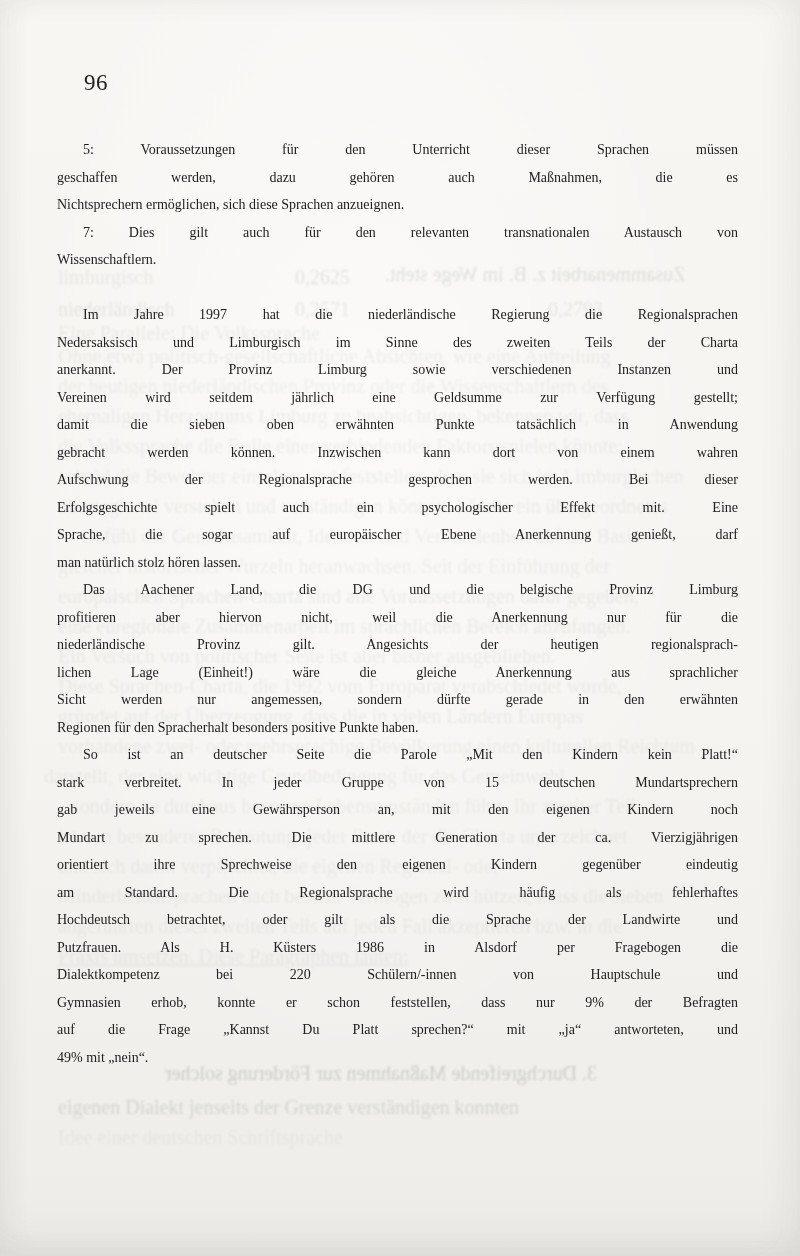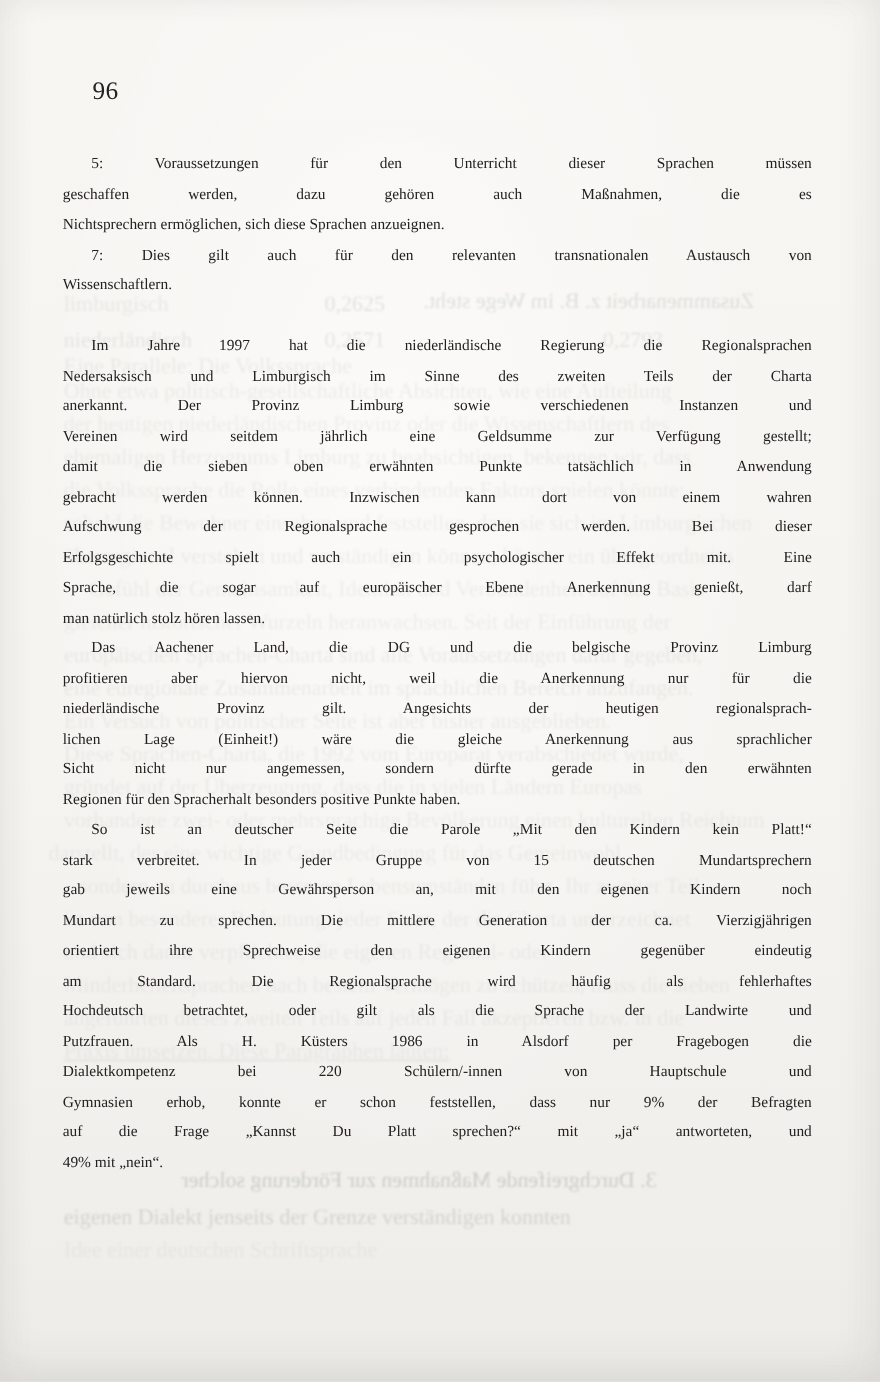--- a/index.html
+++ b/index.html
@@ -106,21 +106,21 @@
         <div class="jline">Aufschwung der Regionalsprache gesprochen werden. Bei dieser</div>
         <div class="jline">Erfolgsgeschichte spielt auch ein psychologischer Effekt mit. Eine</div>
         <div class="jline">Sprache, die sogar auf europäischer Ebene Anerkennung genießt, darf</div>
         <div class="jline final">man natürlich stolz hören lassen.</div>
       </div>
       <div class="para">
         <div class="jline ind">Das Aachener Land, die DG und die belgische Provinz Limburg</div>
         <div class="jline">profitieren aber hiervon nicht, weil die Anerkennung nur für die</div>
         <div class="jline">niederländische Provinz gilt. Angesichts der heutigen regionalsprach-</div>
         <div class="jline">lichen Lage (Einheit!) wäre die gleiche Anerkennung aus sprachlicher</div>
-        <div class="jline">Sicht nicht nur angemessen, sondern dürfte gerade in den erwähnten</div>
+        <div class="jline">Sicht werden nur angemessen, sondern dürfte gerade in den erwähnten</div>
         <div class="jline final">Regionen für den Spracherhalt besonders positive Punkte haben.</div>
       </div>
       <div class="para">
         <div class="jline ind">So ist an deutscher Seite die Parole „Mit den Kindern kein Platt!“</div>
         <div class="jline">stark verbreitet. In jeder Gruppe von 15 deutschen Mundartsprechern</div>
         <div class="jline">gab jeweils eine Gewährsperson an, mit den eigenen Kindern noch</div>
         <div class="jline">Mundart zu sprechen. Die mittlere Generation der ca. Vierzigjährigen</div>
         <div class="jline">orientiert ihre Sprechweise den eigenen Kindern gegenüber eindeutig</div>
         <div class="jline">am Standard. Die Regionalsprache wird häufig als fehlerhaftes</div>
         <div class="jline">Hochdeutsch betrachtet, oder gilt als die Sprache der Landwirte und</div>

